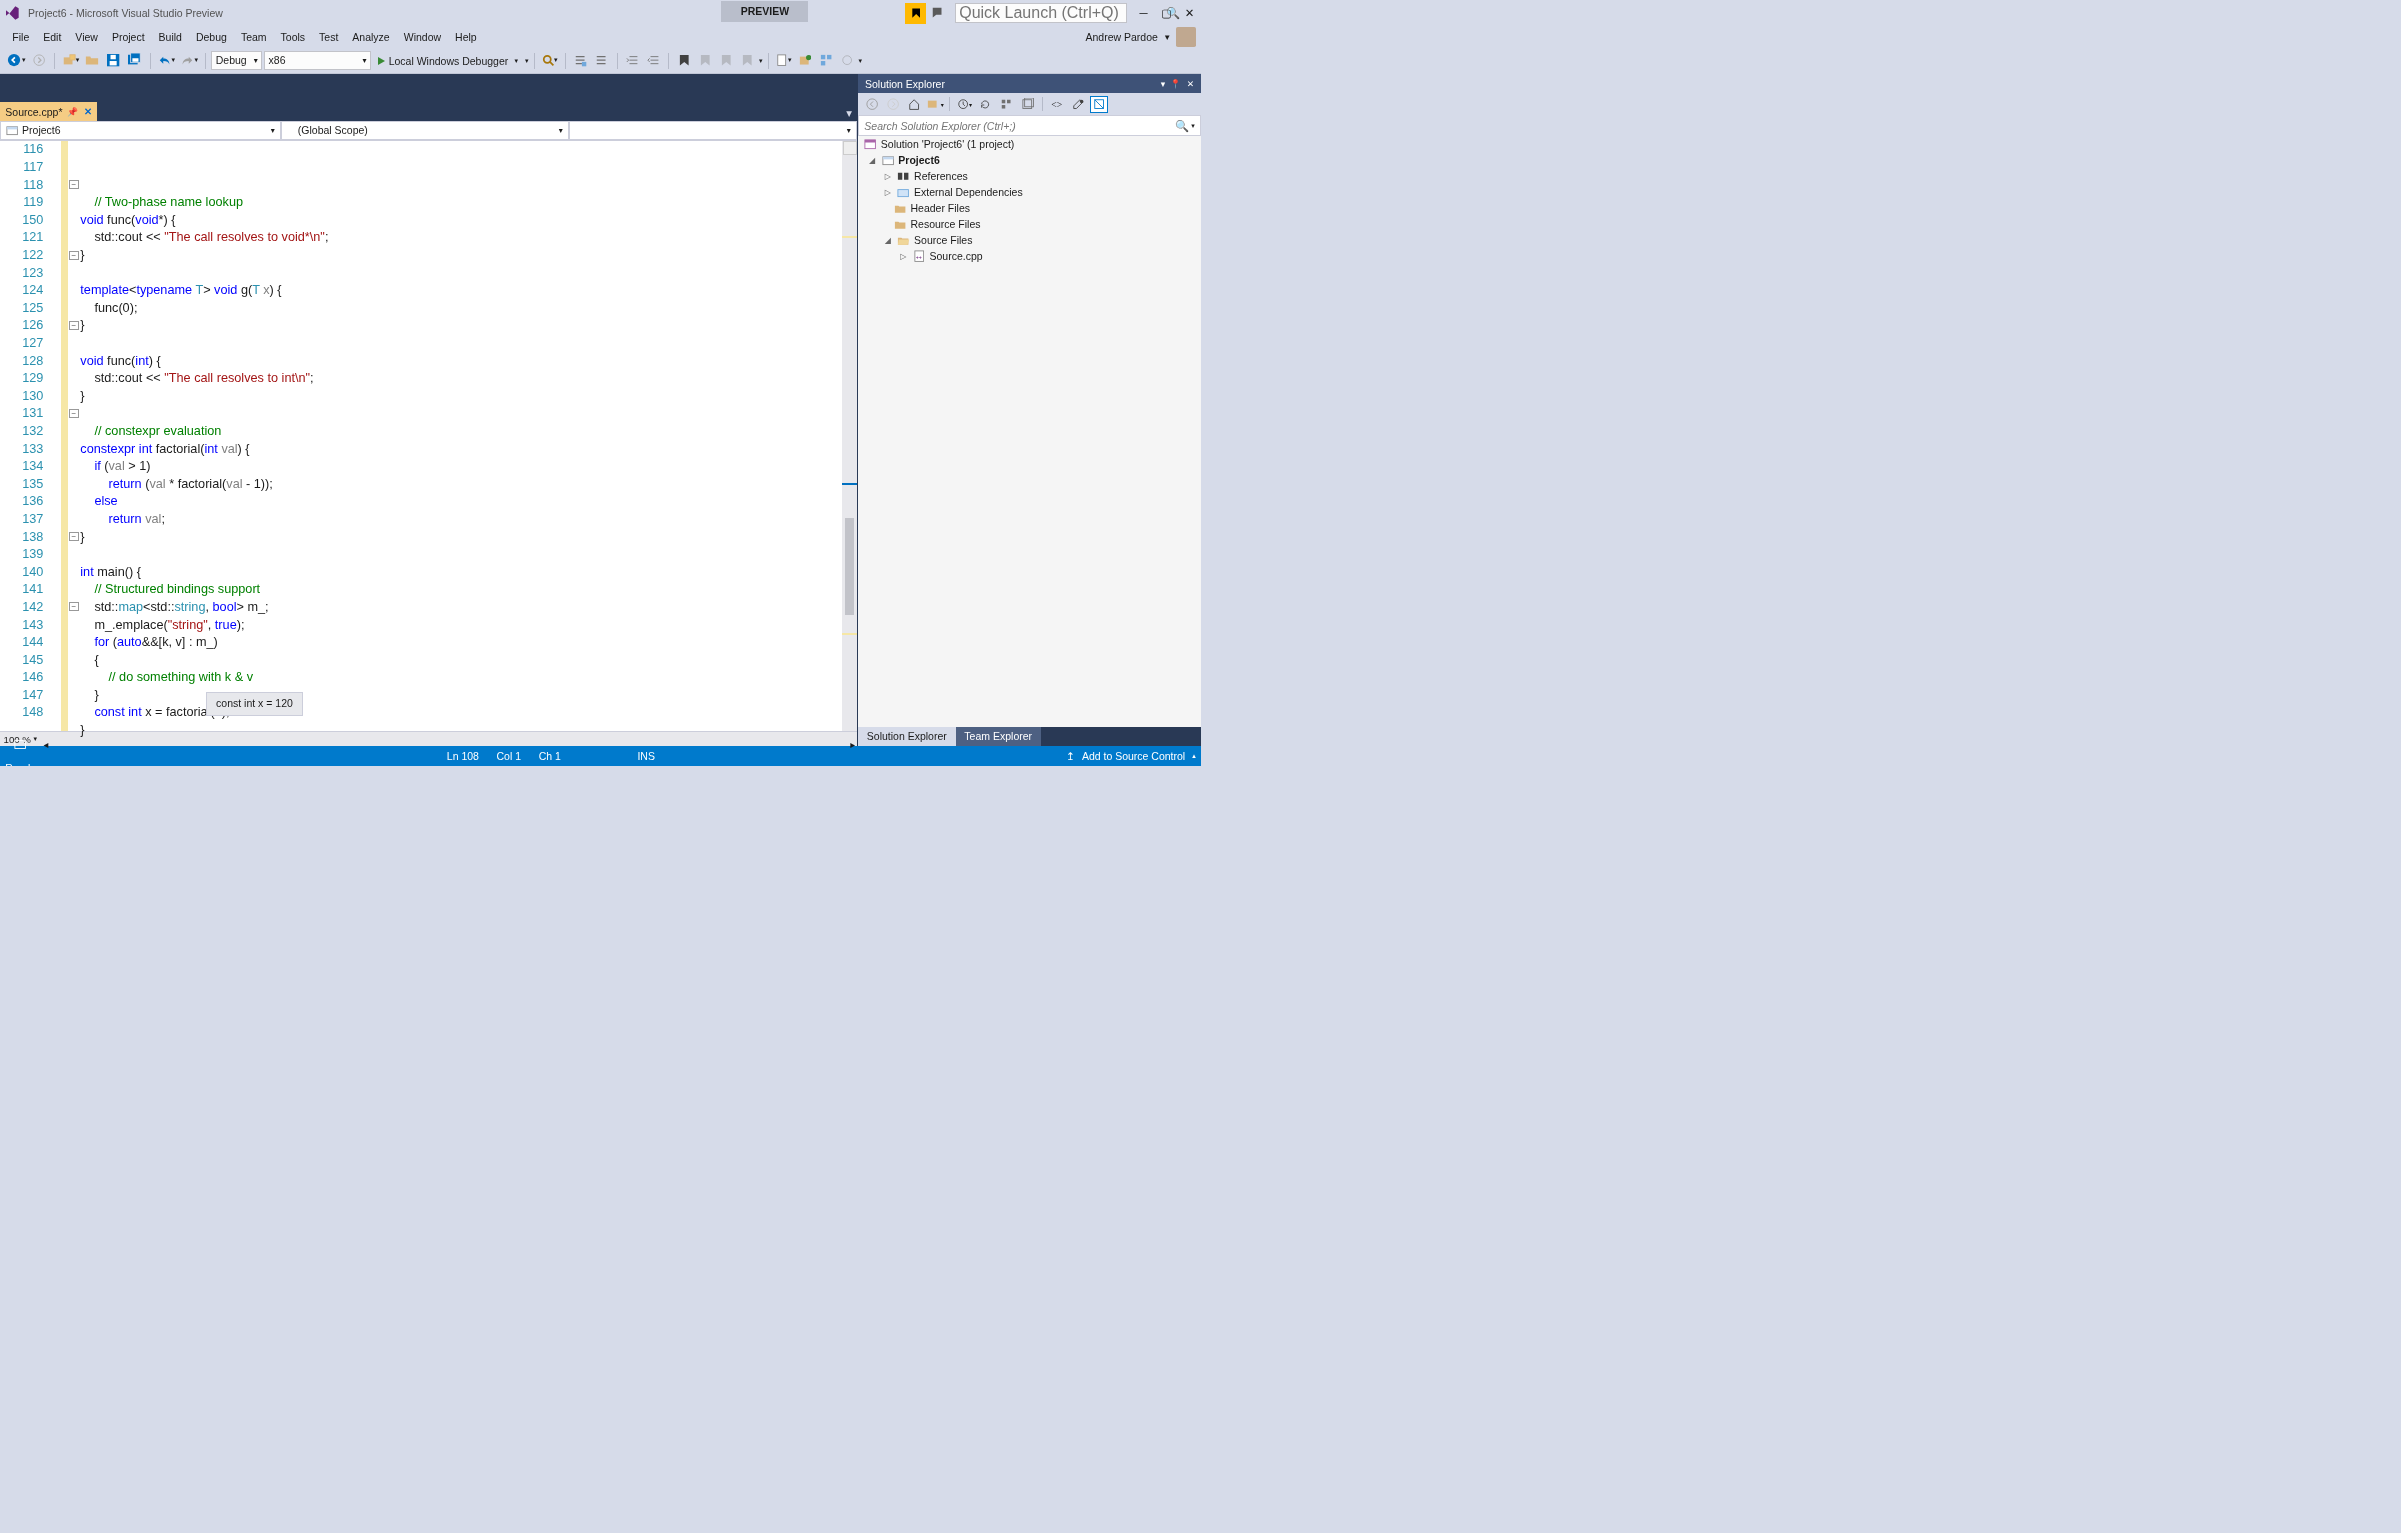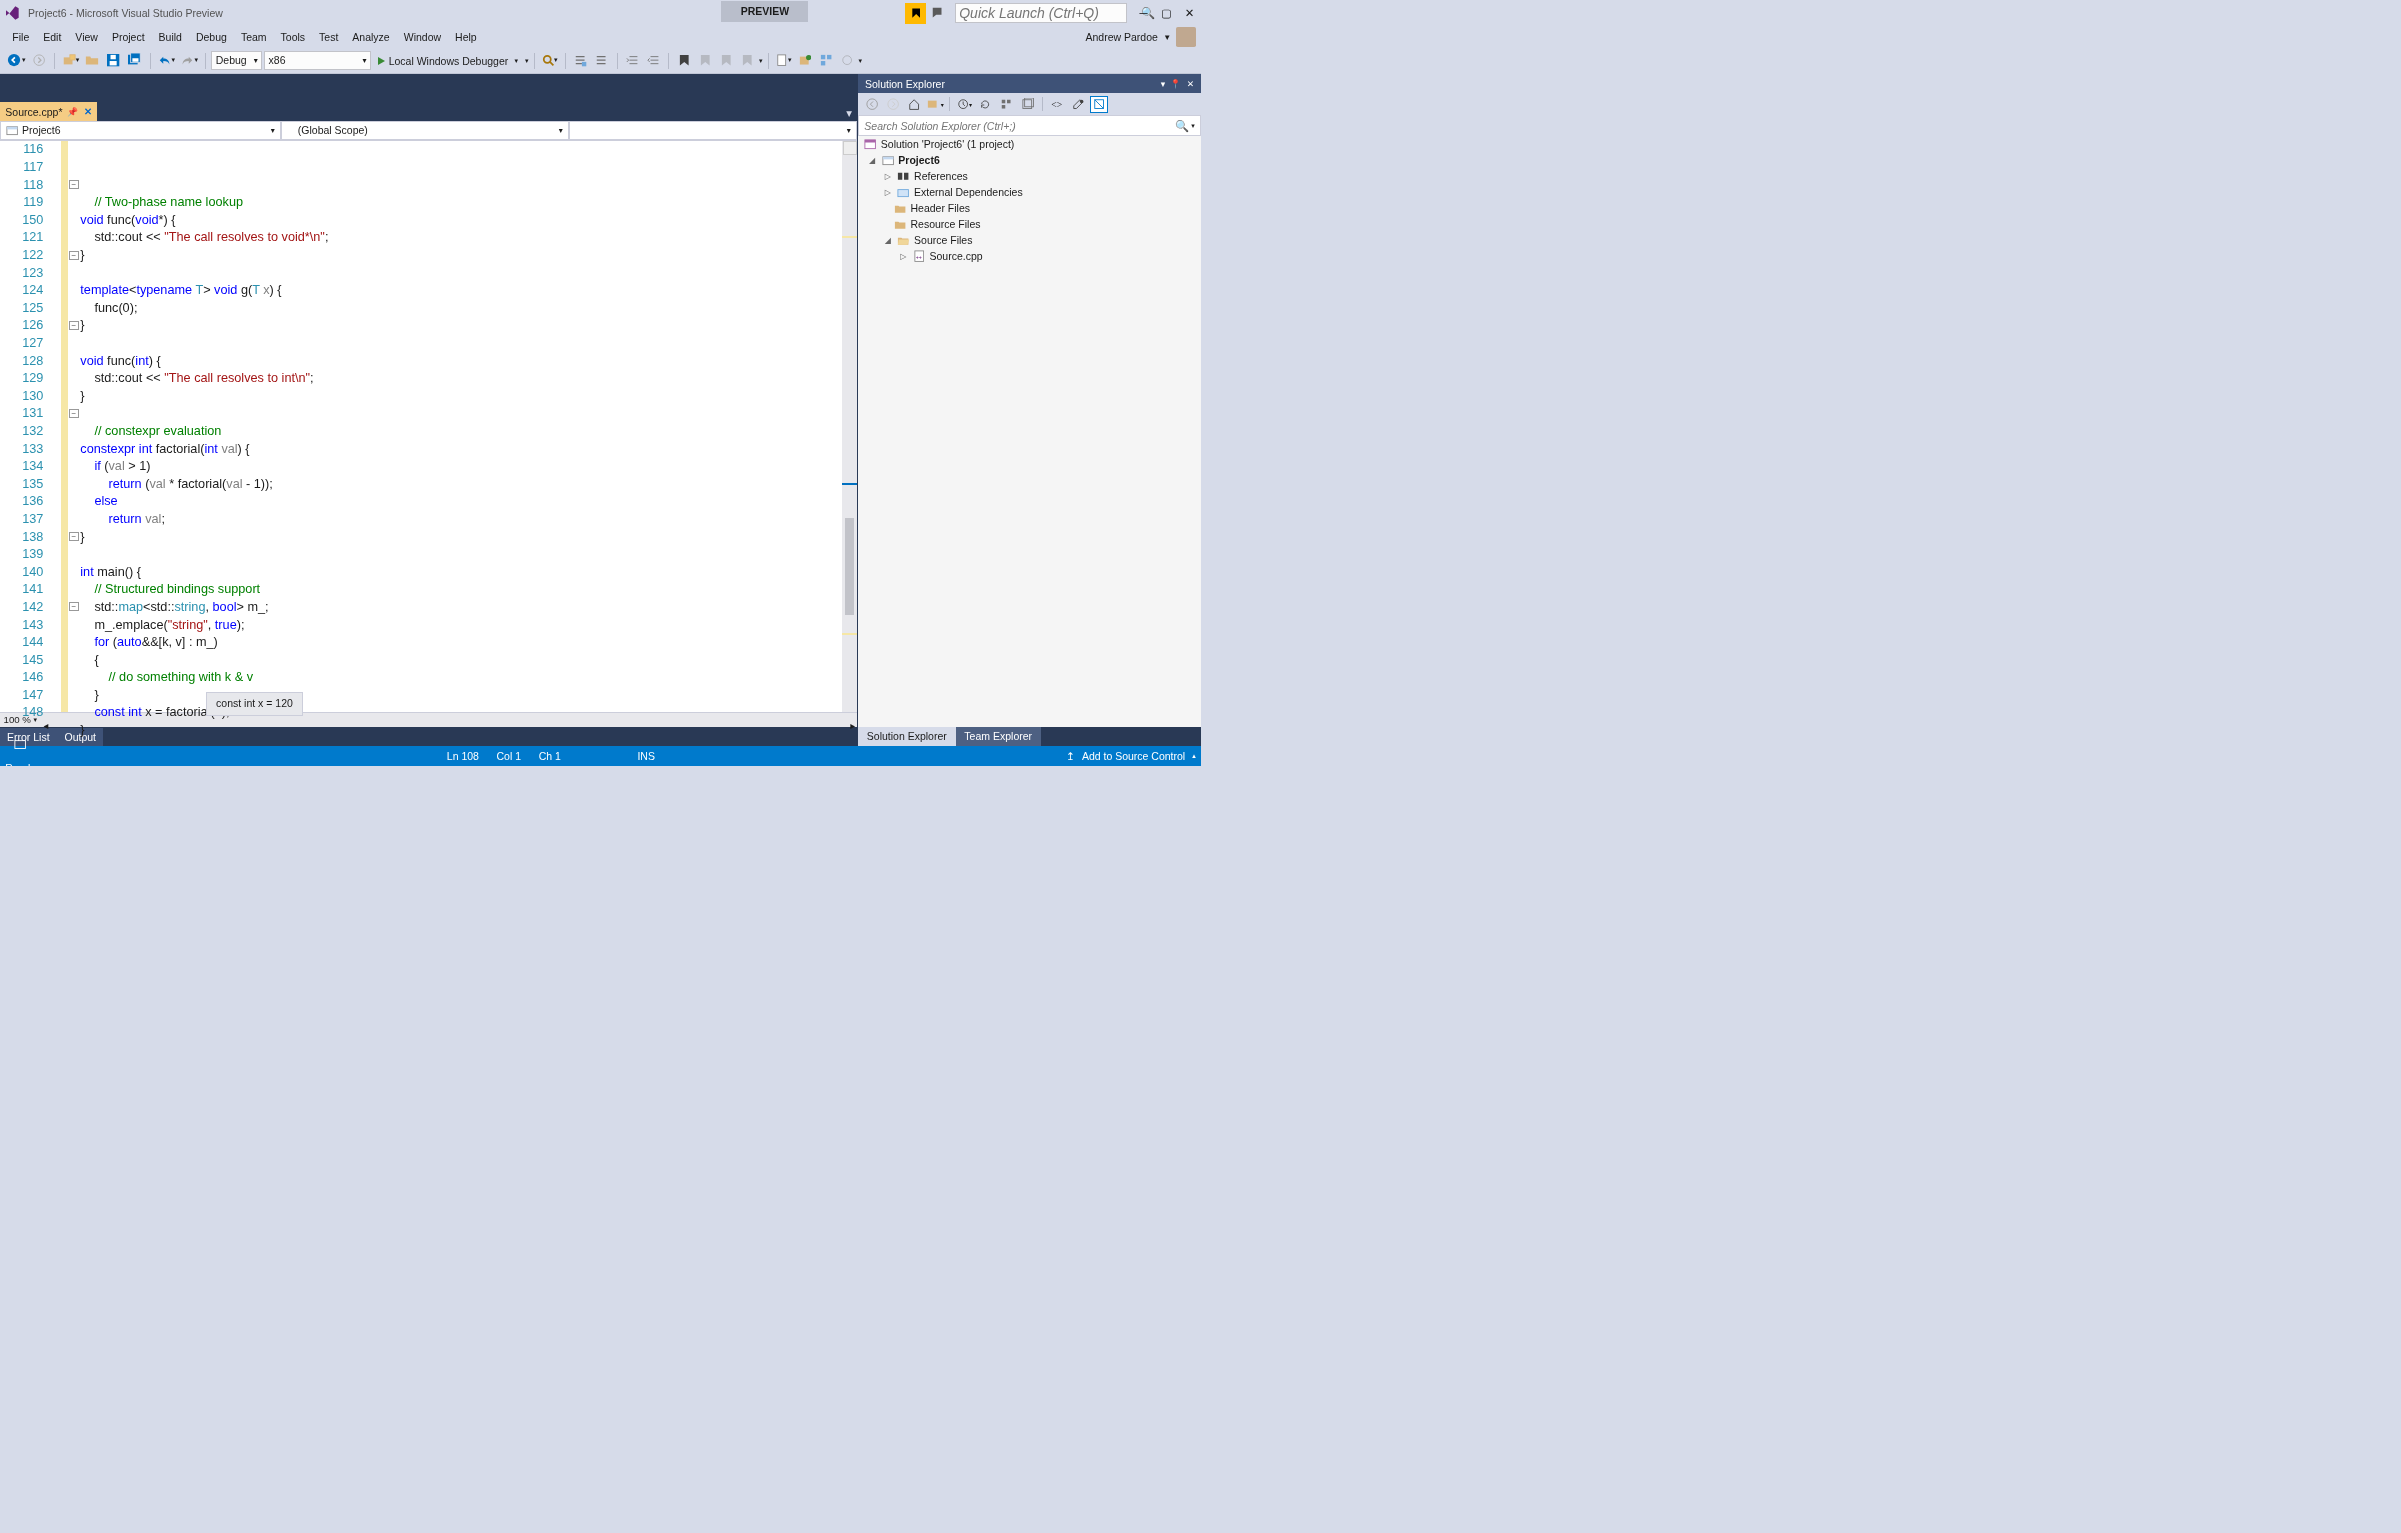--- a/index.html
+++ b/index.html
@@ -6,21 +6,21 @@
 body { width: 1201px; height: 766px; background: #d6dbe9; overflow: hidden; display: flex; flex-direction: column; font-size: 11.4px; color: #1b1b1b; }
 
 
 .titlebar { height: 26px; display: flex; align-items: center; background: #d6dbe9; }
 .titlebar .vs-logo { width: 24.6px; height: 26px; display:flex; align-items:center; justify-content:center; }
 .titlebar .title-text { font-size: 10.5px; color: #525252; padding-left: 3.5px; flex: 1; white-space: nowrap; }
 .titlebar .preview-badge { background:#b9becb; color:#1b1b1b; font-weight:600; padding:0 19.3px; height:21px; margin-top:-3.5px; display:flex; align-items:center; font-size:10.5px; }
 .feedback-btn { width:23px; height:23px; display:flex; align-items:center; justify-content:center; }
 .feedback-flag { background:#ffb900; width:21px; height:21px; display:flex; align-items:center; justify-content:center; }
 .quick-launch { width:172px; height:19.3px; border:0.9px solid #c2c3c9; background:#fcfcfc; display:flex; align-items:center; margin:0 5.3px; padding:0 3.5px; }
-.quick-launch input { flex:1; border:none; outline:none; background:transparent; font-size:14px; font-style:italic; color:#6d6d6d; }
+.quick-launch input { flex:1; border:none; outline:none; background:transparent; font-size:16px; color:#6d6d6d; }
 .win-btn { width:23px; height:23px; display:flex; align-items:center; justify-content:center; font-family:"Segoe UI Symbol"; color:#1b1b1b; }
 
 
 .menubar { height:22px; display:flex; align-items:stretch; background:#d6dbe9; padding-left:5.3px; }
 .menubar .menu-item { padding:0 7px; display:flex; align-items:center; font-size:10.5px; color:#1b1b1b; }
 .menubar .user-area { margin-left:auto; display:flex; align-items:center; padding-right:5.3px; gap:5.3px; font-size:10.5px; }
 .avatar { width:19.3px; height:19.3px; background:#c0a890; border-radius:1.8px; }
 
 
 .toolbar { height:26px; background:#d6dbe9; display:flex; align-items:center; padding:0 5.3px; gap:1.8px; border-bottom:0.9px solid #c0c6d6; }
@@ -393,28 +393,20 @@
     <div class="zoom-row">
       <div class="zoom-combo">
           <span>100 %</span>
           <span style="font-size:7px">▾</span>
         </div>
       <div class="hscroll">
           <span style="position:absolute;left:1.8px">◂</span>
           <span style="position:absolute;right:1.8px">▸</span>
         </div>
     </div>
-    <div class="bottom-tabs">
-      <div class="btab">
-          <span>Error List</span>
-        </div>
-      <div class="btab">
-          <span>Output</span>
-        </div>
-    </div>
   </div>
 
   <div class="right-col">
     <div class="panel-title">
       <span>Solution Explorer</span>
       <div class="ticons">
         <span>▾</span>
         <span>📍</span>
         <span>✕</span>
       </div>

